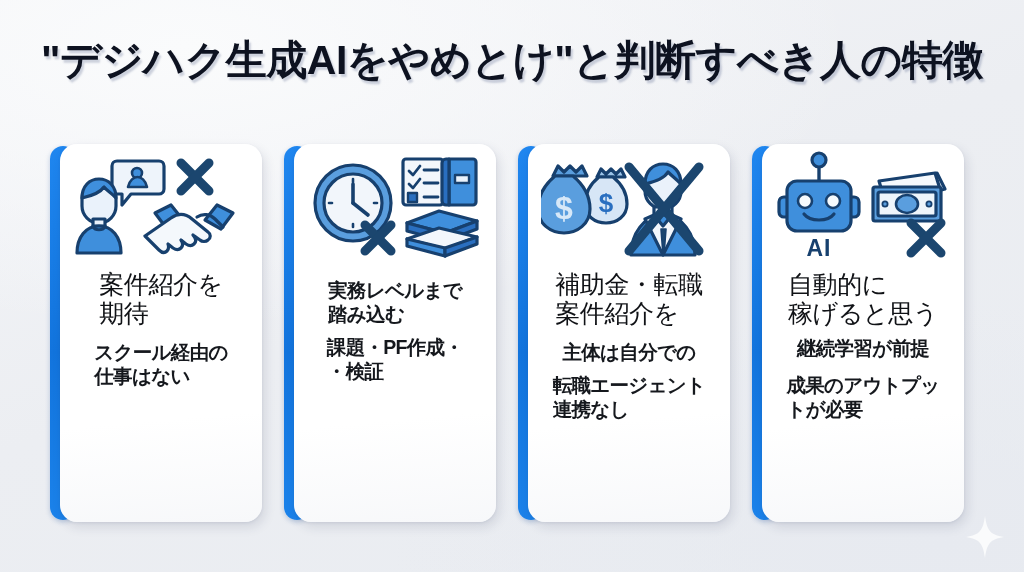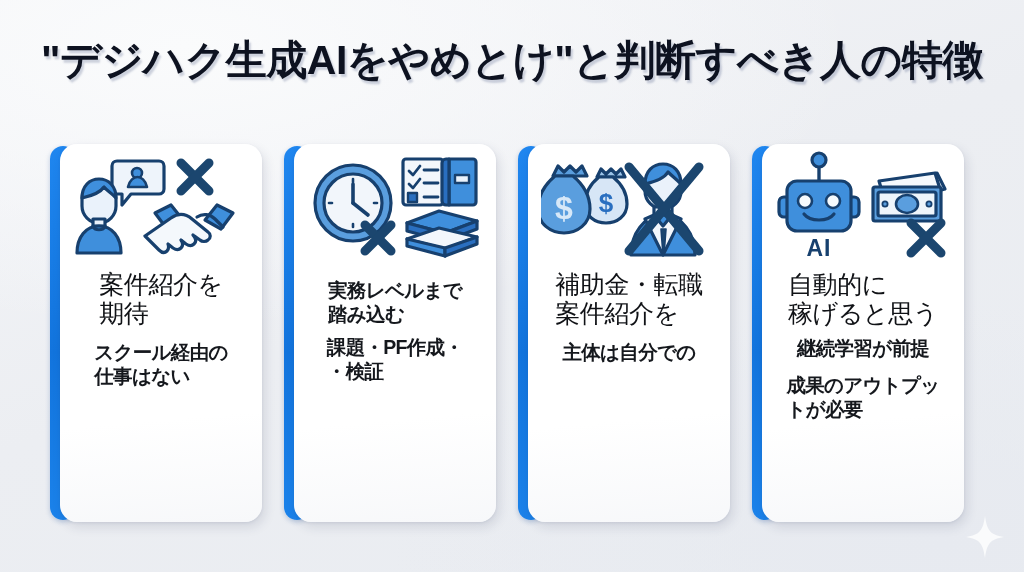--- a/index.html
+++ b/index.html
@@ -252,20 +252,22 @@
               <g stroke="#1b466f" stroke-width="9" stroke-linecap="round">
                 <line x1="88" y1="16" x2="158" y2="100"></line>
                 <line x1="158" y1="16" x2="88" y2="100"></line>
               </g>
             </g>
           </svg>
         </div>
         <div class="card-title">補助金・転職
 案件紹介を</div>
         <div class="card-note">主体は自分での</div>
+        <div class="card-note second">転職エージェント
+連携なし</div>
       </div>
     </div>
 
     <div class="card">
       <div class="card-accent"></div>
       <div class="card-body">
         <div class="icon-area">
           <svg width="176" height="112" viewBox="0 0 176 112">
             <g stroke="#17406e" stroke-width="3.2" stroke-linejoin="round" stroke-linecap="round">
 

